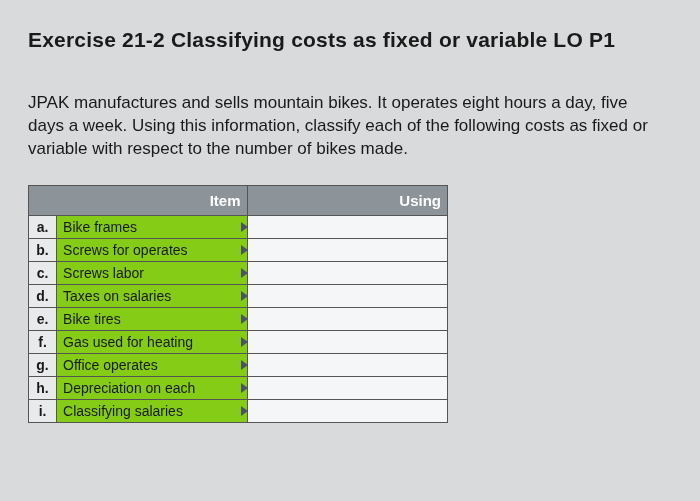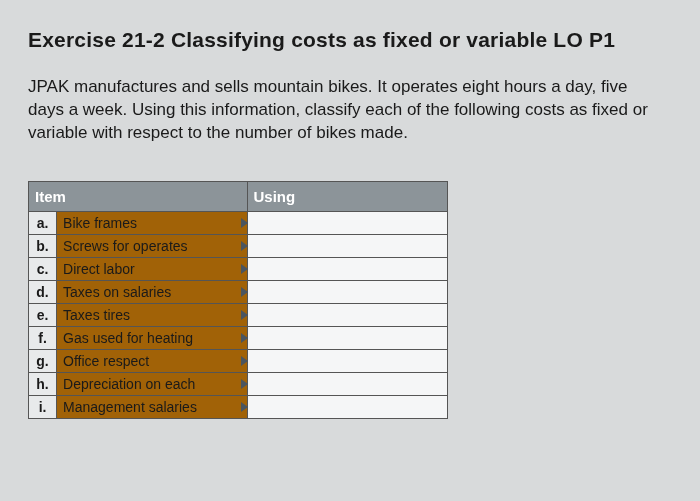--- a/index.html
+++ b/index.html
@@ -7,60 +7,60 @@
       width: 700px;
       height: 501px;
       background: #d8dadb;
       font-family: Arial, Helvetica, sans-serif;
       padding: 28px 28px 28px 28px;
       color: #1a1a1a;
     }
     .title {
       font-size: 21px;
       font-weight: bold;
-      margin-bottom: 24px;
+      margin-bottom: 40px;
       letter-spacing: 0.2px;
     }
     .instructions {
       font-size: 17px;
       line-height: 1.35;
-      margin-bottom: 36px;
+      margin-bottom: 24px;
       max-width: 640px;
     }
     .table-wrap {
       width: 420px;
     }
     table {
       border-collapse: collapse;
       width: 100%;
       font-size: 14px;
     }
     th, td {
       border: 1px solid #555;
       padding: 3px 6px;
       text-align: left;
     }
     thead th {
       background: #8c9499;
       color: #fff;
       font-weight: bold;
-      text-align: left;
+      text-align: right;
       padding: 6px;
       font-size: 15px;
     }
     col.letter { width: 28px; }
     col.item { width: 190px; }
     col.cost { width: 200px; }
     td.letter {
       text-align: center;
       font-weight: bold;
       background: #e8eaeb;
     }
     td.item {
-      background: #a16207;
+      background: #84cc16;
       position: relative;
     }
     td.cost {
       background: #f5f6f7;
     }
     .tri {
       position: absolute;
       right: -1px;
       top: 50%;
       transform: translateY(-50%);
@@ -96,48 +96,48 @@
         <td class="item"><span>Bike frames</span><span class="tri"></span></td>
         <td class="cost"></td>
       </tr>
       <tr>
         <td class="letter">b.</td>
         <td class="item"><span>Screws for operates</span><span class="tri"></span></td>
         <td class="cost"></td>
       </tr>
       <tr>
         <td class="letter">c.</td>
-        <td class="item"><span>Direct labor</span><span class="tri"></span></td>
+        <td class="item"><span>Screws labor</span><span class="tri"></span></td>
         <td class="cost"></td>
       </tr>
       <tr>
         <td class="letter">d.</td>
         <td class="item"><span>Taxes on salaries</span><span class="tri"></span></td>
         <td class="cost"></td>
       </tr>
       <tr>
         <td class="letter">e.</td>
-        <td class="item"><span>Taxes tires</span><span class="tri"></span></td>
+        <td class="item"><span>Bike tires</span><span class="tri"></span></td>
         <td class="cost"></td>
       </tr>
       <tr>
         <td class="letter">f.</td>
         <td class="item"><span>Gas used for heating</span><span class="tri"></span></td>
         <td class="cost"></td>
       </tr>
       <tr>
         <td class="letter">g.</td>
-        <td class="item"><span>Office respect</span><span class="tri"></span></td>
+        <td class="item"><span>Office operates</span><span class="tri"></span></td>
         <td class="cost"></td>
       </tr>
       <tr>
         <td class="letter">h.</td>
         <td class="item"><span>Depreciation on each</span><span class="tri"></span></td>
         <td class="cost"></td>
       </tr>
       <tr>
         <td class="letter">i.</td>
-        <td class="item"><span>Management salaries</span><span class="tri"></span></td>
+        <td class="item"><span>Classifying salaries</span><span class="tri"></span></td>
         <td class="cost"></td>
       </tr>
     </tbody>
   </table>
 </div>
 
 </body></html>

